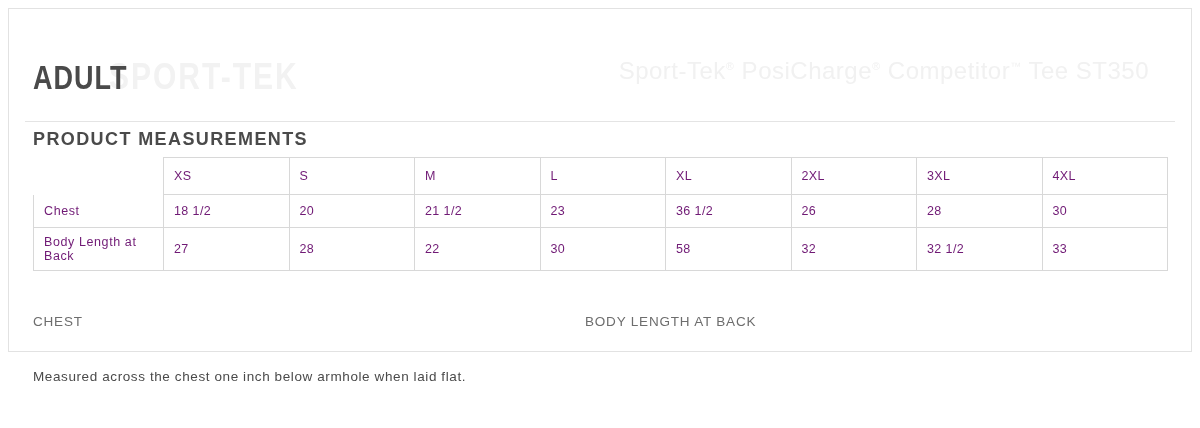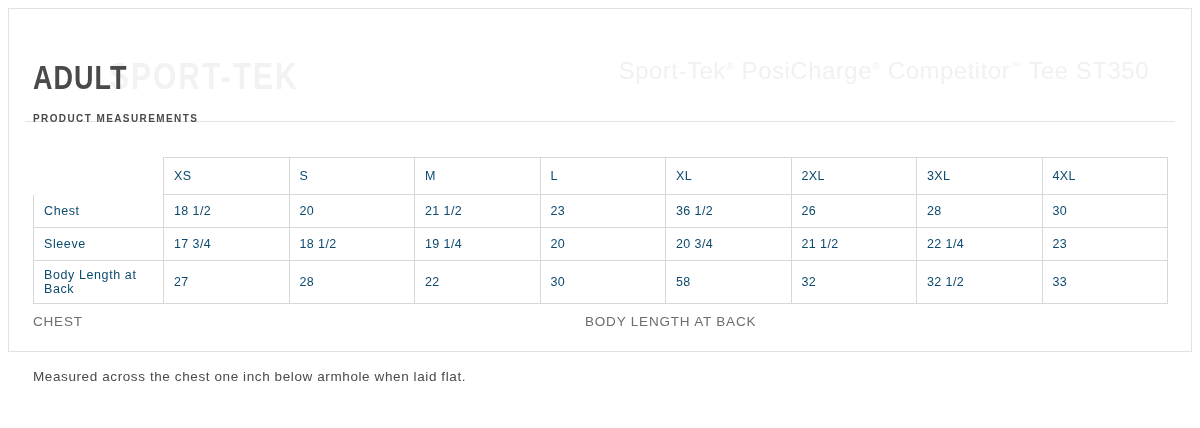--- a/index.html
+++ b/index.html
@@ -63,22 +63,22 @@
     white-space: nowrap;
     letter-spacing: 0.5px;
   }
   .product-watermark sup {
     font-size: 11px;
     vertical-align: super;
   }
   .section-title {
     position: absolute;
     left: 24px;
-    top: 104px;
-    font-size: 10px;
+    top: 120px;
+    font-size: 18px;
     font-weight: bold;
     letter-spacing: 1.4px;
     color: #4a4a4a;
   }
   .rule {
     position: absolute;
     left: 16px;
     top: 112px;
     width: 1150px;
     height: 1px;
@@ -92,21 +92,21 @@
   }
   table.measure {
     border-collapse: collapse;
     width: 1134px;
     table-layout: fixed;
   }
   table.measure td, table.measure th {
     border: 1px solid #d8d8d8;
     font-size: 12.5px;
     font-weight: normal;
-    color: #0c4a6e;
+    color: #701a75;
     text-align: left;
     padding: 7px 10px;
     letter-spacing: 0.4px;
     vertical-align: middle;
     height: 18px;
   }
   table.measure thead td {
     height: 22px;
   }
   table.measure td.corner {
@@ -193,31 +193,20 @@
           <td>18 1/2</td>
           <td>20</td>
           <td>21 1/2</td>
           <td>23</td>
           <td>36 1/2</td>
           <td>26</td>
           <td>28</td>
           <td>30</td>
         </tr>
         <tr>
-          <td class="rowlabel">Sleeve</td>
-          <td>17 3/4</td>
-          <td>18 1/2</td>
-          <td>19 1/4</td>
-          <td>20</td>
-          <td>20 3/4</td>
-          <td>21 1/2</td>
-          <td>22 1/4</td>
-          <td>23</td>
-        </tr>
-        <tr>
           <td class="rowlabel">Body Length at Back</td>
           <td>27</td>
           <td>28</td>
           <td>22</td>
           <td>30</td>
           <td>58</td>
           <td>32</td>
           <td>32 1/2</td>
           <td>33</td>
         </tr>

